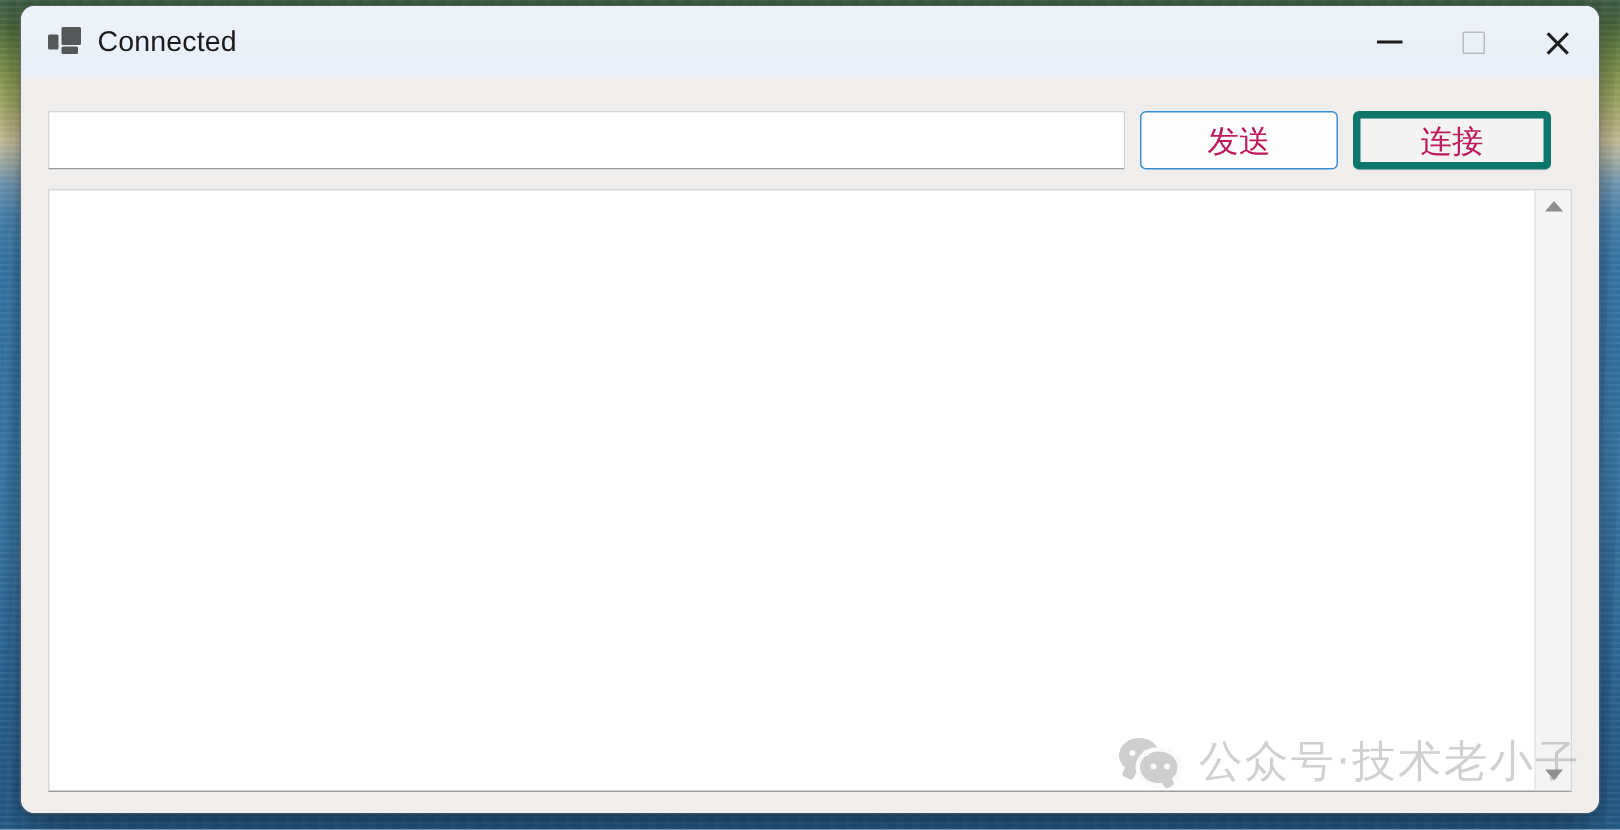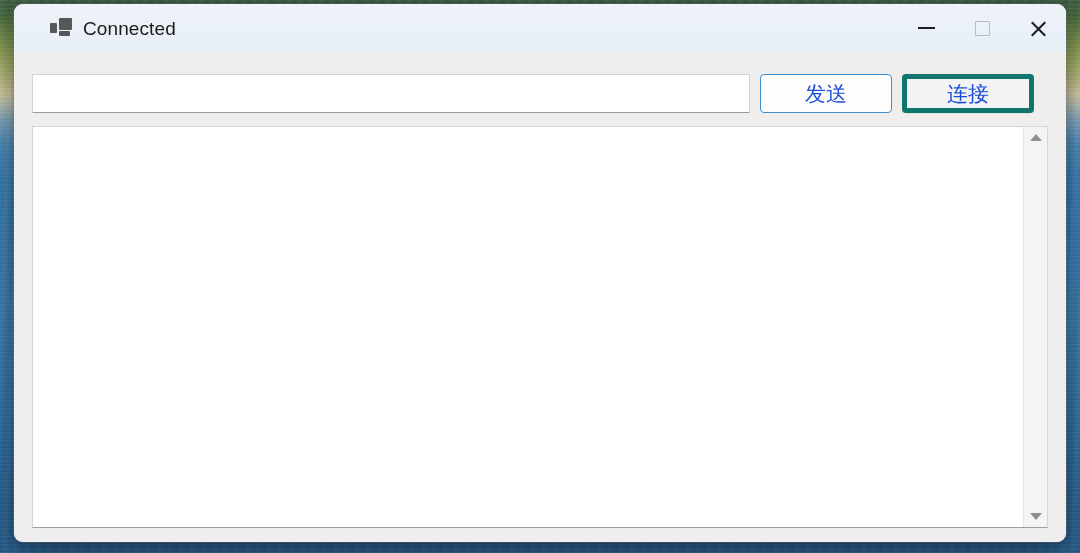--- a/index.html
+++ b/index.html
@@ -73,21 +73,21 @@
     flex: 0 0 48px;
     background: linear-gradient(180deg, #eef3f9 0%, #eaf0f7 60%, #e9eff6 100%);
     display: flex;
     align-items: center;
     position: relative;
   }
 
   .title-left {
     display: flex;
     align-items: center;
-    padding-left: 36px;
+    padding-left: 18px;
     gap: 11px;
     height: 100%;
   }
 
   .app-icon {
     width: 22px;
     height: 20px;
     position: relative;
     flex: 0 0 auto;
   }
@@ -196,21 +196,21 @@
   }
 
   .btn {
     width: 132px;
     flex: 0 0 132px;
     border-radius: 4px;
     display: flex;
     align-items: center;
     justify-content: center;
     font-size: 21px;
-    color: #1d4ed8;
+    color: #be185d;
     font-family: "DejaVu Sans", "Liberation Sans", sans-serif;
     cursor: default;
     user-select: none;
   }
   .btn-send {
     background: #fdfdfd;
     border: 1.6px solid #3a8ed0;
     box-shadow: inset 0 0 0 1px #ffffff;
   }
   .btn-connect {
@@ -366,15 +366,26 @@
     </div>
 
     <div class="log-wrap">
       <div class="log-text"></div>
       <div class="scrollbar">
         <span class="sb-arrow up"></span>
         <span class="sb-arrow down"></span>
       </div>
     </div>
 
+    <div class="watermark">
+      <div class="wechat-logo">
+        <span class="bub bub-back"></span>
+        <span class="bub bub-front"></span>
+        <span class="dot" style="left:7px;  top:8px;"></span>
+        <span class="dot" style="left:16px; top:8px;"></span>
+        <span class="dot" style="left:21px; top:17px;"></span>
+        <span class="dot" style="left:30px; top:17px;"></span>
+      </div>
+      <div class="wm-text">公众号·技术老小子</div>
+    </div>
 
   </div>
 </div>
 
 </body></html>

